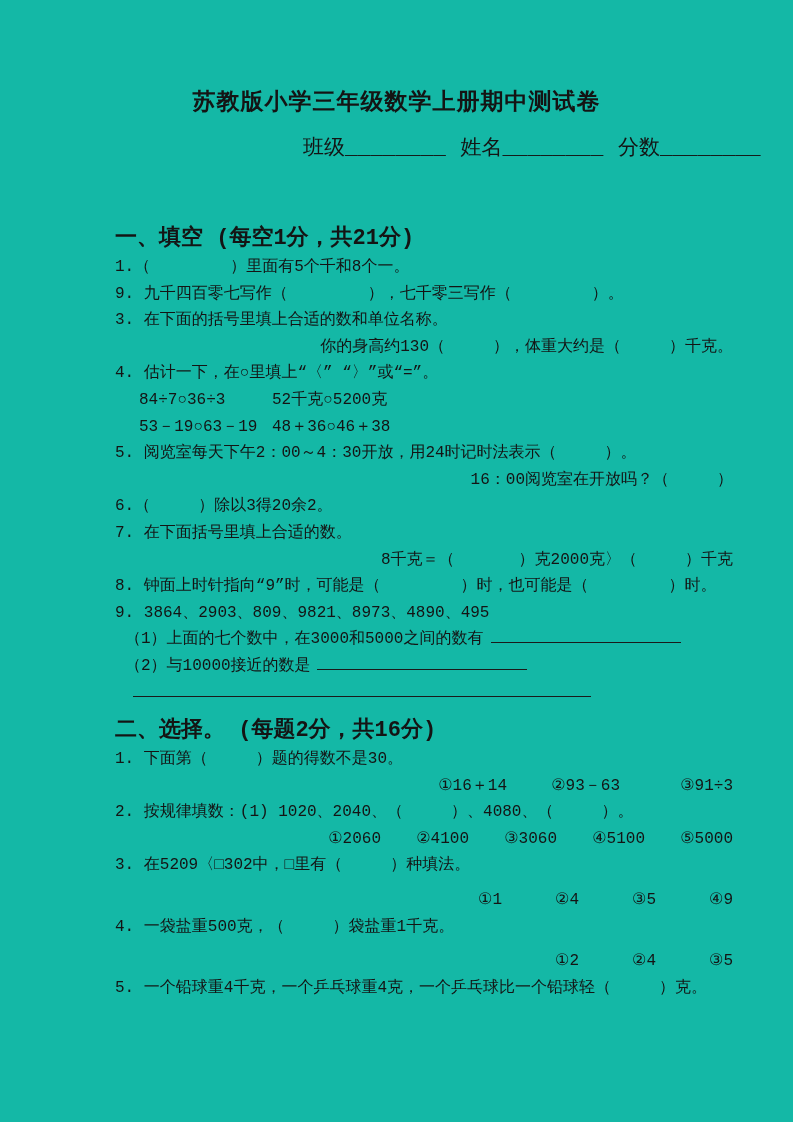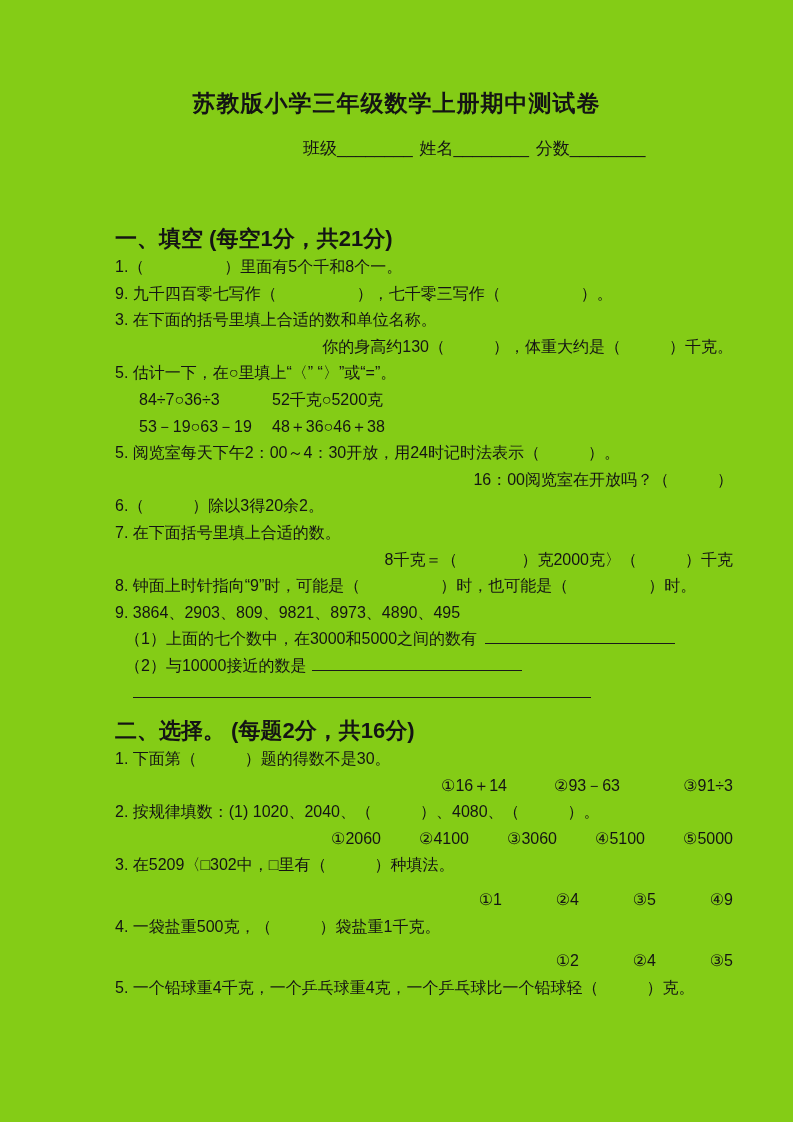--- a/index.html
+++ b/index.html
@@ -4,37 +4,37 @@
 <style>
   html, body {
     margin: 0;
     padding: 0;
     background: #ffffff;
   }
   .page {
     position: relative;
     width: 793px;
     height: 1122px;
-    background: #84cc16;
+    background: #14b8a6;
     color: #141414;
-    font-family: Liberation Sans, sans-serif;
+    font-family: Liberation Mono, monospace;
     overflow: hidden;
   }
   .title {
     margin-top: 88px;
     text-align: center;
     font-size: 23px;
     font-weight: bold;
     line-height: 30px;
     letter-spacing: 1px;
   }
   .header-line {
     margin-top: 18px;
     padding-left: 303px;
-    font-size: 17px;
+    font-size: 21px;
     line-height: 26px;
     white-space: nowrap;
   }
   .header-line .fld { margin-right: 2px; }
   .content {
     margin-top: 62px;
     padding-left: 115px;
     padding-right: 60px;
     font-size: 16px;
   }
@@ -81,21 +81,21 @@
   </div>
 
   <div class="content">
 
     <div class="section-heading">一、填空 (每空1分，共21分)</div>
 
     <div class="line">1.（　　　　　）里面有5个千和8个一。</div>
     <div class="line">9. 九千四百零七写作（　　　　　），七千零三写作（　　　　　）。</div>
     <div class="line">3. 在下面的括号里填上合适的数和单位名称。</div>
     <div class="line ind">你的身高约130（　　　），体重大约是（　　　）千克。</div>
-    <div class="line">5. 估计一下，在○里填上“〈” “〉”或“=”。</div>
+    <div class="line">4. 估计一下，在○里填上“〈” “〉”或“=”。</div>
     <div class="line ind2 eq-row">
       <span class="eq-left">84÷7○36÷3</span><span>52千克○5200克</span>
     </div>
     <div class="line ind2 eq-row">
       <span class="eq-left">53－19○63－19</span><span>48＋36○46＋38</span>
     </div>
     <div class="line">5. 阅览室每天下午2：00～4：30开放，用24时记时法表示（　　　）。</div>
     <div class="line ind">16：00阅览室在开放吗？（　　　）</div>
     <div class="line">6.（　　　）除以3得20余2。</div>
     <div class="line">7. 在下面括号里填上合适的数。</div>

